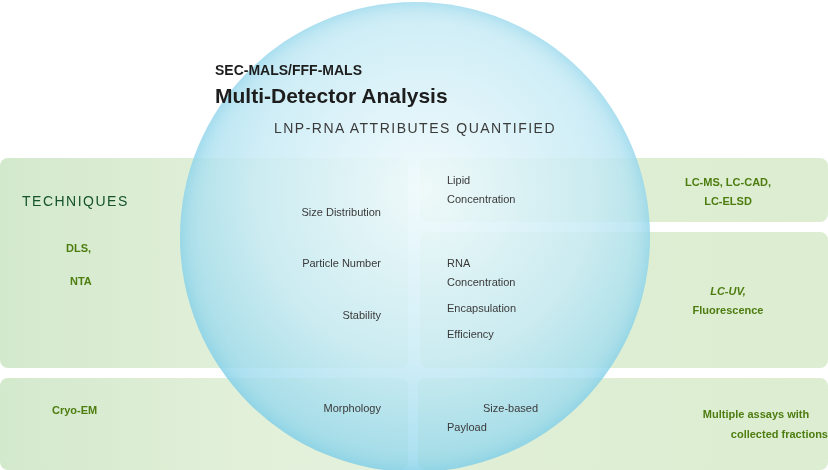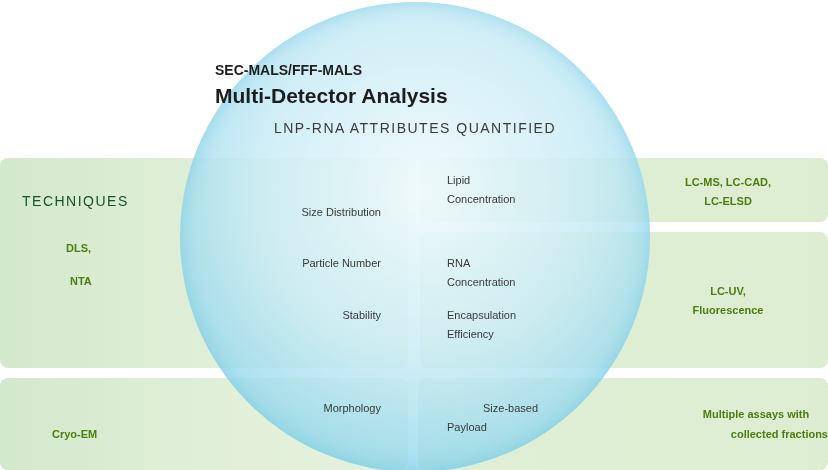--- a/index.html
+++ b/index.html
@@ -47,31 +47,31 @@
 <div class="subtitle">LNP-RNA ATTRIBUTES QUANTIFIED</div>
 
 <div class="heading">TECHNIQUES</div>
 <div class="txt bold" style="left:66px;top:238px;">DLS,</div>
 <div class="txt bold" style="left:70px;top:271px;">NTA</div>
 
 <div class="txt rightalign" style="left:230px;width:151px;top:202px;">Size Distribution</div>
 <div class="txt rightalign" style="left:230px;width:151px;top:253px;">Particle Number</div>
 <div class="txt rightalign" style="left:230px;width:151px;top:305px;">Stability</div>
 
-<div class="txt bold" style="left:52px;top:424px;">Cryo-EM</div>
+<div class="txt bold" style="left:52px;top:400px;">Cryo-EM</div>
 <div class="txt rightalign" style="left:230px;width:151px;top:398px;">Morphology</div>
 
 <div class="txt" style="left:447px;top:170px;">Lipid</div>
 <div class="txt" style="left:447px;top:189px;">Concentration</div>
 <div class="txt bold center" style="left:628px;width:200px;top:172px;">LC-MS, LC-CAD,</div>
 <div class="txt bold center" style="left:628px;width:200px;top:191px;">LC-ELSD</div>
 
 <div class="txt" style="left:447px;top:253px;">RNA</div>
 <div class="txt" style="left:447px;top:272px;">Concentration</div>
-<div class="txt" style="left:447px;top:305px;">Encapsulation</div>
+<div class="txt" style="left:447px;top:298px;">Encapsulation</div>
 <div class="txt" style="left:447px;top:324px;text-align:right;">Efficiency</div>
-<div class="txt bold center" style="left:628px;width:200px;top:281px;">LC-UV,</div>
+<div class="txt bold center" style="left:628px;width:200px;top:281px;font-style:italic;">LC-UV,</div>
 <div class="txt bold center" style="left:628px;width:200px;top:300px;">Fluorescence</div>
 
 <div class="txt" style="left:447px;top:398px;margin-left:36px;">Size-based</div>
 <div class="txt" style="left:447px;top:417px;">Payload</div>
 <div class="txt bold center" style="left:656px;width:200px;top:404px;">Multiple assays with</div>
 <div class="txt bold center" style="left:628px;width:200px;top:424px;text-align:right;">collected fractions</div>
 
 </body></html>

